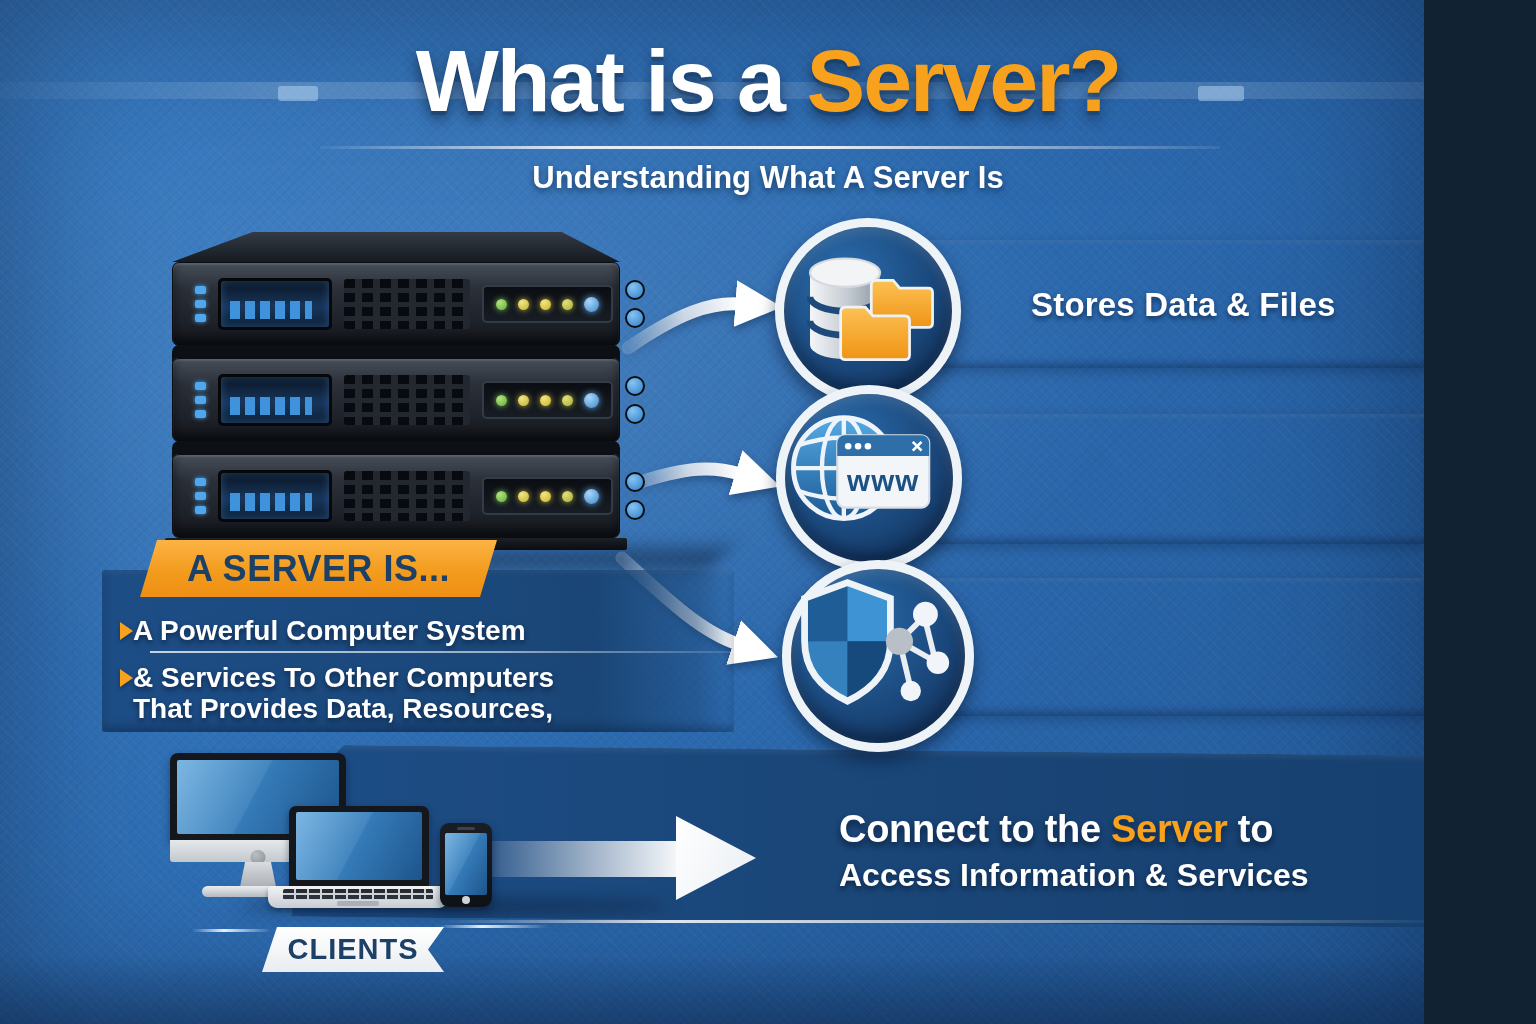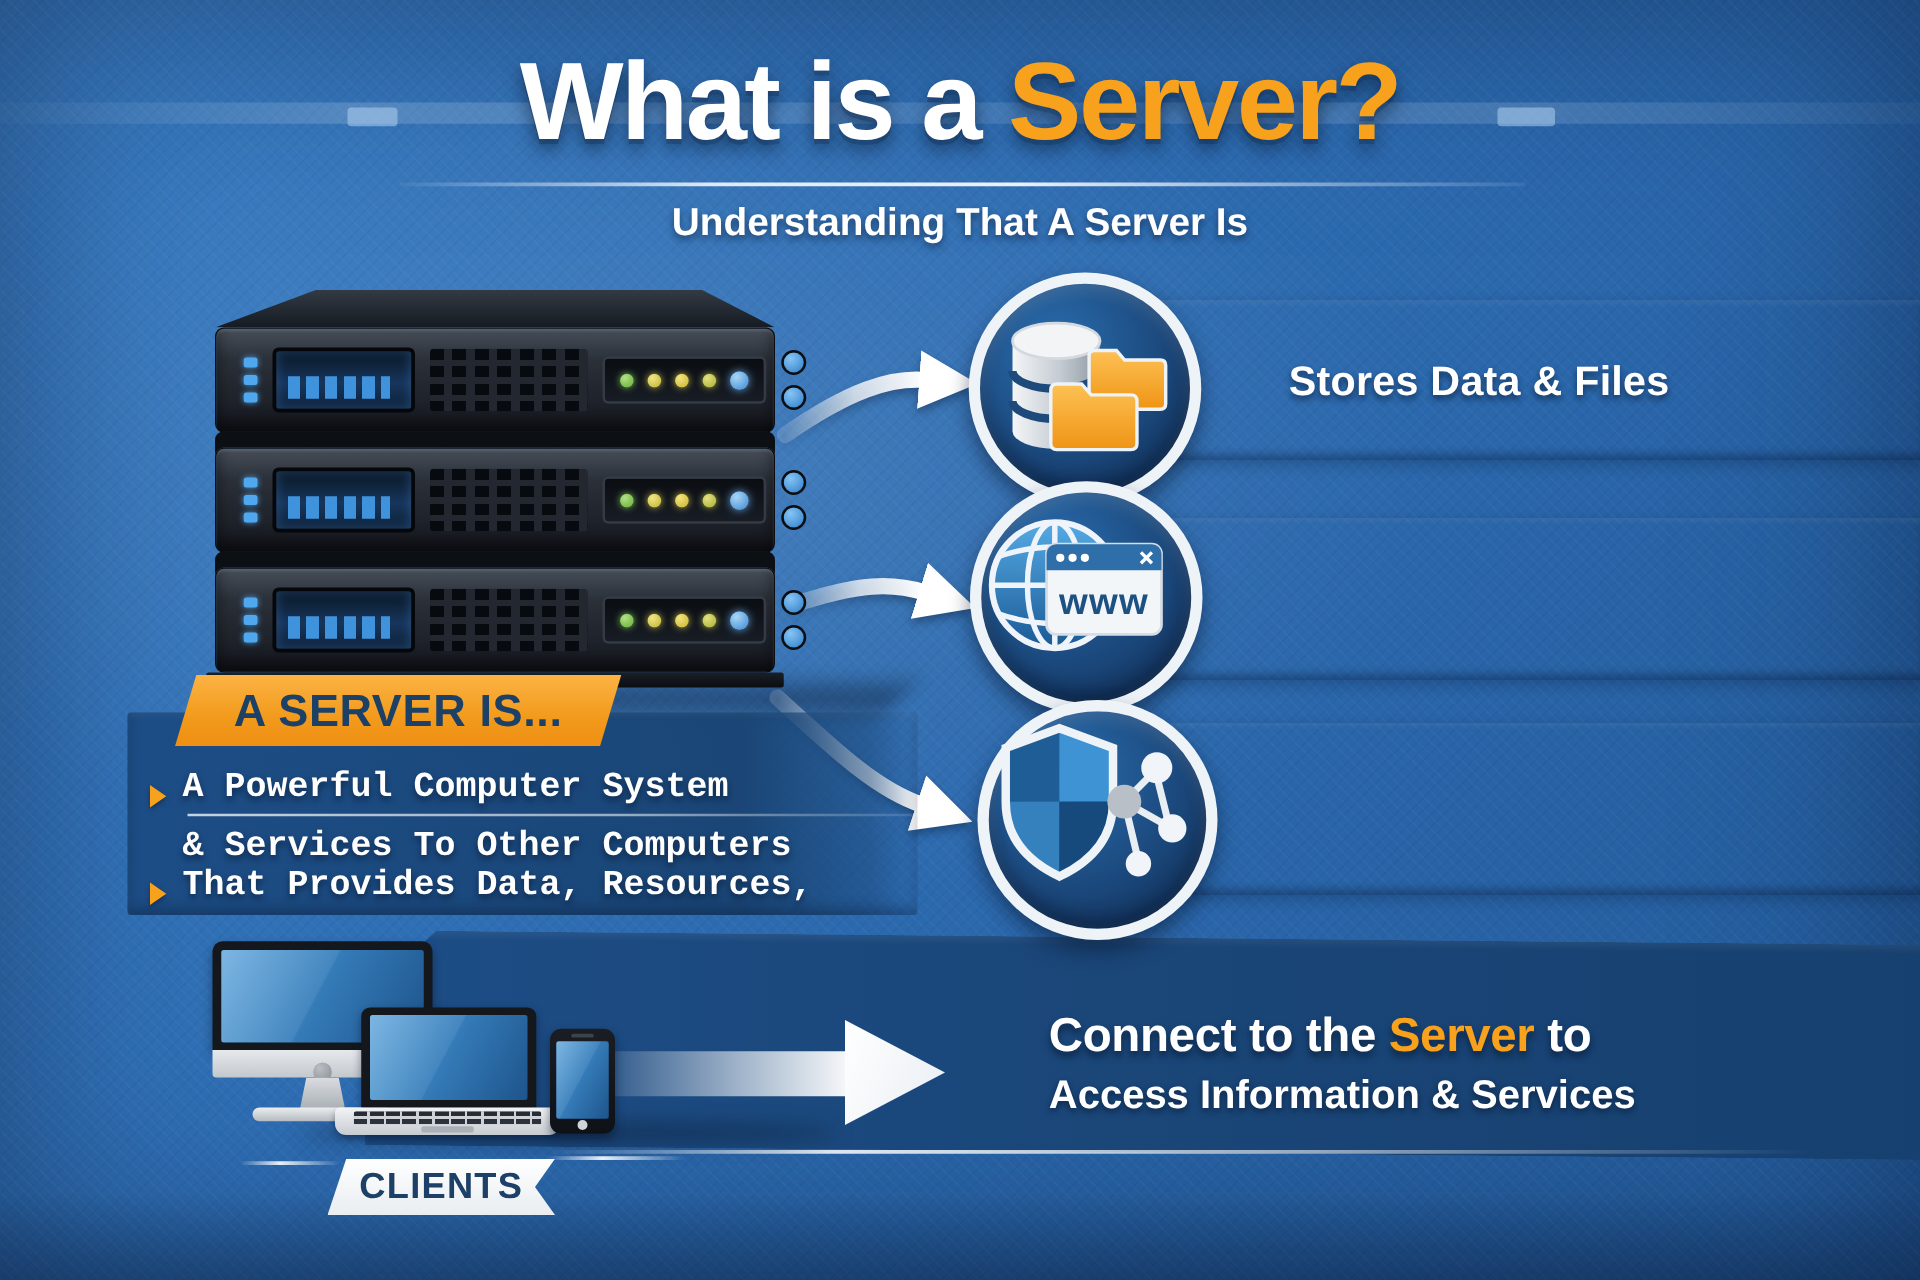--- a/index.html
+++ b/index.html
@@ -1,17 +1,17 @@
 <!DOCTYPE html>
 <html><head>
 <meta charset="utf-8">
 <style>
   html,body{margin:0;padding:0;background:#123;}
   body{width:1536px;height:1024px;overflow:hidden;font-family:"Liberation Sans",sans-serif;}
-  .canvas{position:relative;width:1536px;height:1024px;overflow:hidden;
+  .canvas{position:relative;width:1424px;height:1024px;overflow:hidden;
     background:
       radial-gradient(ellipse 900px 500px at 34% 38%, rgba(255,255,255,.10), rgba(255,255,255,0) 70%),
       linear-gradient(128deg,#3b7ec4 0%,#2f6fb5 38%,#2a67ab 62%,#235a99 100%);
     box-shadow:inset 0 0 170px rgba(10,28,58,.55);}
   .canvas::before{content:"";position:absolute;inset:0;pointer-events:none;z-index:0;
     background-image:
       repeating-linear-gradient(45deg, rgba(255,255,255,.025) 0 1.5px, transparent 1.5px 7px),
       repeating-linear-gradient(-45deg, rgba(0,0,30,.035) 0 1.5px, transparent 1.5px 7px);}
   .streak-top{position:absolute;left:0;top:82px;width:1536px;height:17px;z-index:1;
     background:linear-gradient(to right, rgba(255,255,255,.02), rgba(255,255,255,.16) 18%, rgba(255,255,255,.10) 55%, rgba(255,255,255,.14) 80%, rgba(255,255,255,.03));}
@@ -94,21 +94,21 @@
   
   .def-panel{position:absolute;left:102px;top:570px;width:632px;height:162px;z-index:2;border-radius:3px;
     background:linear-gradient(to right, rgba(28,76,132,.97), rgba(25,68,116,.96) 78%, rgba(25,68,116,.45) 94%, rgba(25,68,116,0));
     box-shadow:inset 0 3px 5px rgba(255,255,255,.06), inset 0 -5px 10px rgba(0,12,32,.3);}
   .ribbon{position:absolute;left:140px;top:540px;width:357px;height:57px;z-index:5;
     display:flex;align-items:center;justify-content:center;
     background:linear-gradient(#fcb344,#f29a1b 60%,#ef8f14);
     clip-path:polygon(17px 0, 100% 0, calc(100% - 17px) 100%, 0 100%);
     filter:drop-shadow(0 5px 6px rgba(8,24,50,.45));
     font-size:36px;font-weight:800;letter-spacing:.5px;color:#1d4166;}
-  .bullet{position:absolute;left:120px;z-index:3;display:flex;gap:13px;align-items:flex-end;font-family:Liberation Mono, monospace;}
+  .bullet{position:absolute;left:120px;z-index:3;display:flex;align-items:flex-start;}
   .bullet .tri{width:0;height:0;margin-top:7px;border-top:9px solid transparent;border-bottom:9px solid transparent;
     border-left:13px solid #f7a11d;filter:drop-shadow(0 2px 2px rgba(8,24,50,.5));}
   .bullet .txt{font-size:28px;font-weight:bold;color:#fff;line-height:31px;text-shadow:0 3px 5px rgba(6,20,44,.6);}
   .bullet .txt div:empty{display:none;}
   .b1{top:615px;} .b2{top:662px;}
   .bullet-divider{position:absolute;left:150px;top:651px;width:640px;height:2px;z-index:3;
     background:linear-gradient(to right, rgba(255,255,255,.75), rgba(255,255,255,.55) 55%, rgba(255,255,255,0));}
 
   
   .bottom-band{position:absolute;left:292px;right:-4px;top:750px;height:172px;z-index:1;
@@ -178,21 +178,21 @@
 
 <div class="canvas">
 
   <div class="streak-top"></div>
   <div class="bottom-fade"></div>
 
   <div class="hdr-title"><span>What is a </span><span class="accent">Server?</span></div>
   <div class="title-dash left"></div>
   <div class="title-dash right"></div>
   <div class="title-underline"></div>
-  <div class="hdr-sub">Understanding That A Server Is</div>
+  <div class="hdr-sub">Understanding What A Server Is</div>
 
   <div class="server-stack">
     <div class="stack-top"></div>
     <div class="units">
       <div class="server-unit">
         <div class="side-leds">
             <i></i>
             <i></i>
             <i></i>
           </div>

